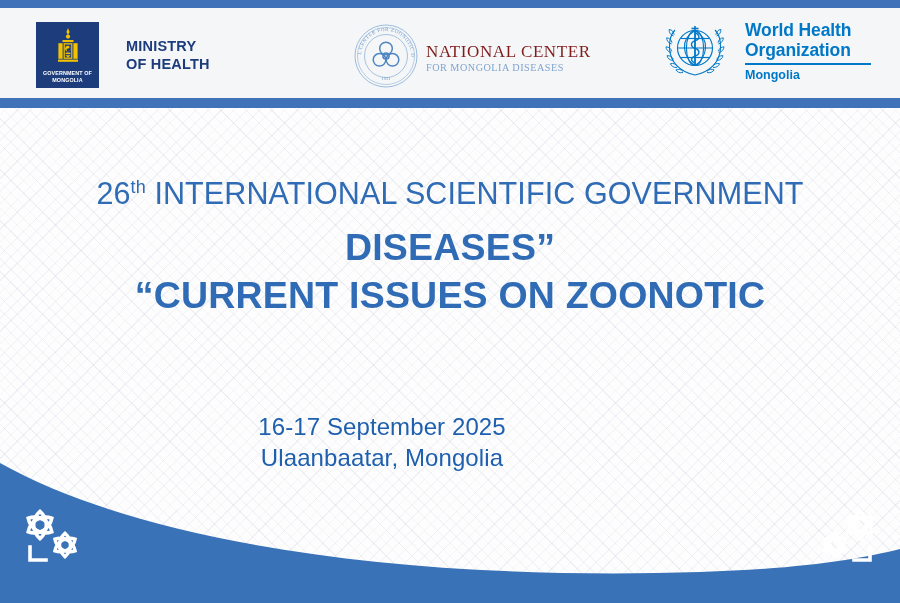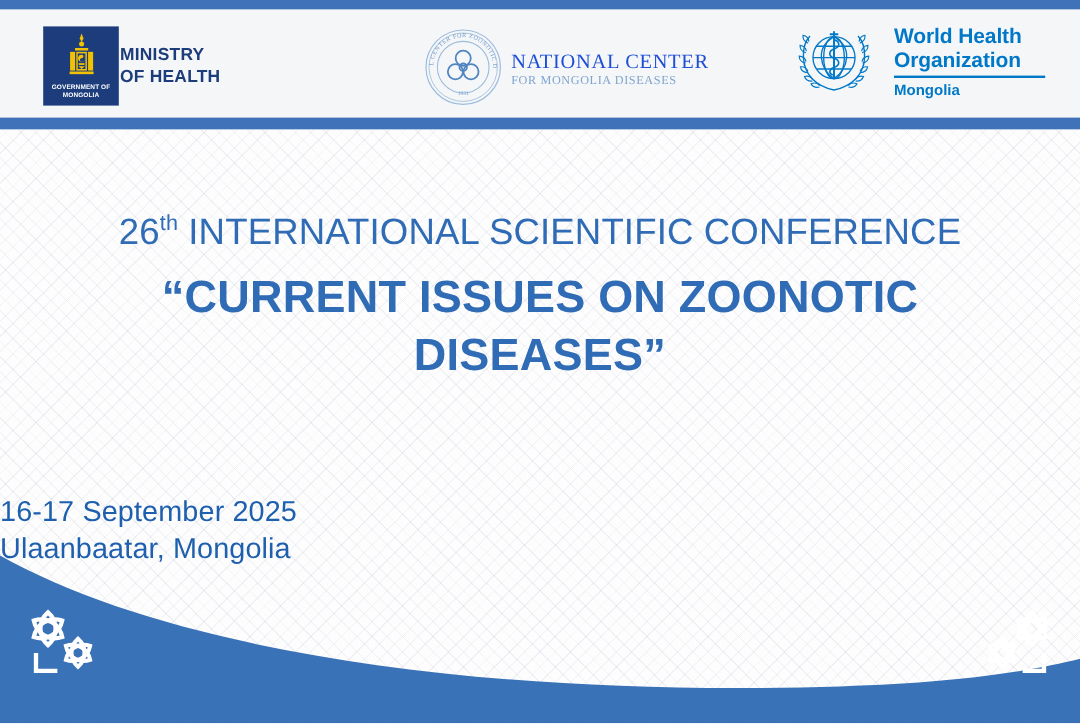--- a/index.html
+++ b/index.html
@@ -62,21 +62,21 @@
         rgba(150,160,185,0.05) 0px, rgba(150,160,185,0.05) 1px,
         rgba(0,0,0,0) 1px, rgba(0,0,0,0) 18px);
   }
 
   
   .logo-moh {
     position: absolute;
     left: 36px; top: 22px;
     display: flex;
     align-items: center;
-    gap: 1px;
+    gap: 27px;
   }
   .moh-emblem {
     width: 63px; height: 66px;
     background: #1c3c7c;
     position: relative;
     flex: 0 0 auto;
   }
   .moh-emblem .soyombo {
     position: absolute;
     left: 0; right: 0; top: 4px;
@@ -104,21 +104,21 @@
   .logo-nczd {
     position: absolute;
     left: 352px; top: 22px;
     display: flex;
     align-items: center;
     gap: 6px;
   }
   .nczd-seal { flex: 0 0 auto; }
   .nczd-text { line-height: 1; }
   .nczd-line1 {
-    color: #1d4ed8;
+    color: #7f1d1d;
     font-family: "Liberation Serif", serif;
     font-size: 17px;
     letter-spacing: 0.6px;
     line-height: 19px;
     text-align: right;
   }
   .nczd-line2 {
     color: #7fa4cf;
     font-family: "Liberation Serif", serif;
     font-size: 10.2px;
@@ -181,21 +181,21 @@
     font-size: 37.5px;
     font-weight: bold;
     line-height: 48px;
     letter-spacing: 0.2px;
   }
 
   .meta-block {
     position: absolute;
     left: 0; top: 411px;
     width: 764px;
-    text-align: left;
+    text-align: center;
   }
   .meta-line {
     color: #1e5fae;
     font-size: 24px;
     line-height: 31px;
     letter-spacing: 0.1px;
   }
 
   
   .wave-wrap {
@@ -334,24 +334,24 @@
       <div class="who-underline"></div>
       <div class="who-country">Mongolia</div>
     </div>
   </div>
 
   <div class="header-rule"></div>
 
   <div class="main-area"></div>
 
   <div class="title-block">
-    <div class="conf-title"><span>26</span><span class="ord">th</span><span> INTERNATIONAL SCIENTIFIC CONFERENCE</span></div>
+    <div class="conf-title"><span>26</span><span class="ord">th</span><span> INTERNATIONAL SCIENTIFIC GOVERNMENT</span></div>
     <div class="conf-theme">
+      <div>DISEASES”</div>
       <div>“CURRENT ISSUES ON ZOONOTIC</div>
-      <div>DISEASES”</div>
     </div>
   </div>
 
   <div class="meta-block">
     <div class="meta-line">16-17 September 2025</div>
     <div class="meta-line">Ulaanbaatar, Mongolia</div>
   </div>
 
   <div class="wave-wrap">
     <svg width="900" height="160" viewBox="0 0 900 160" aria-hidden="true">

